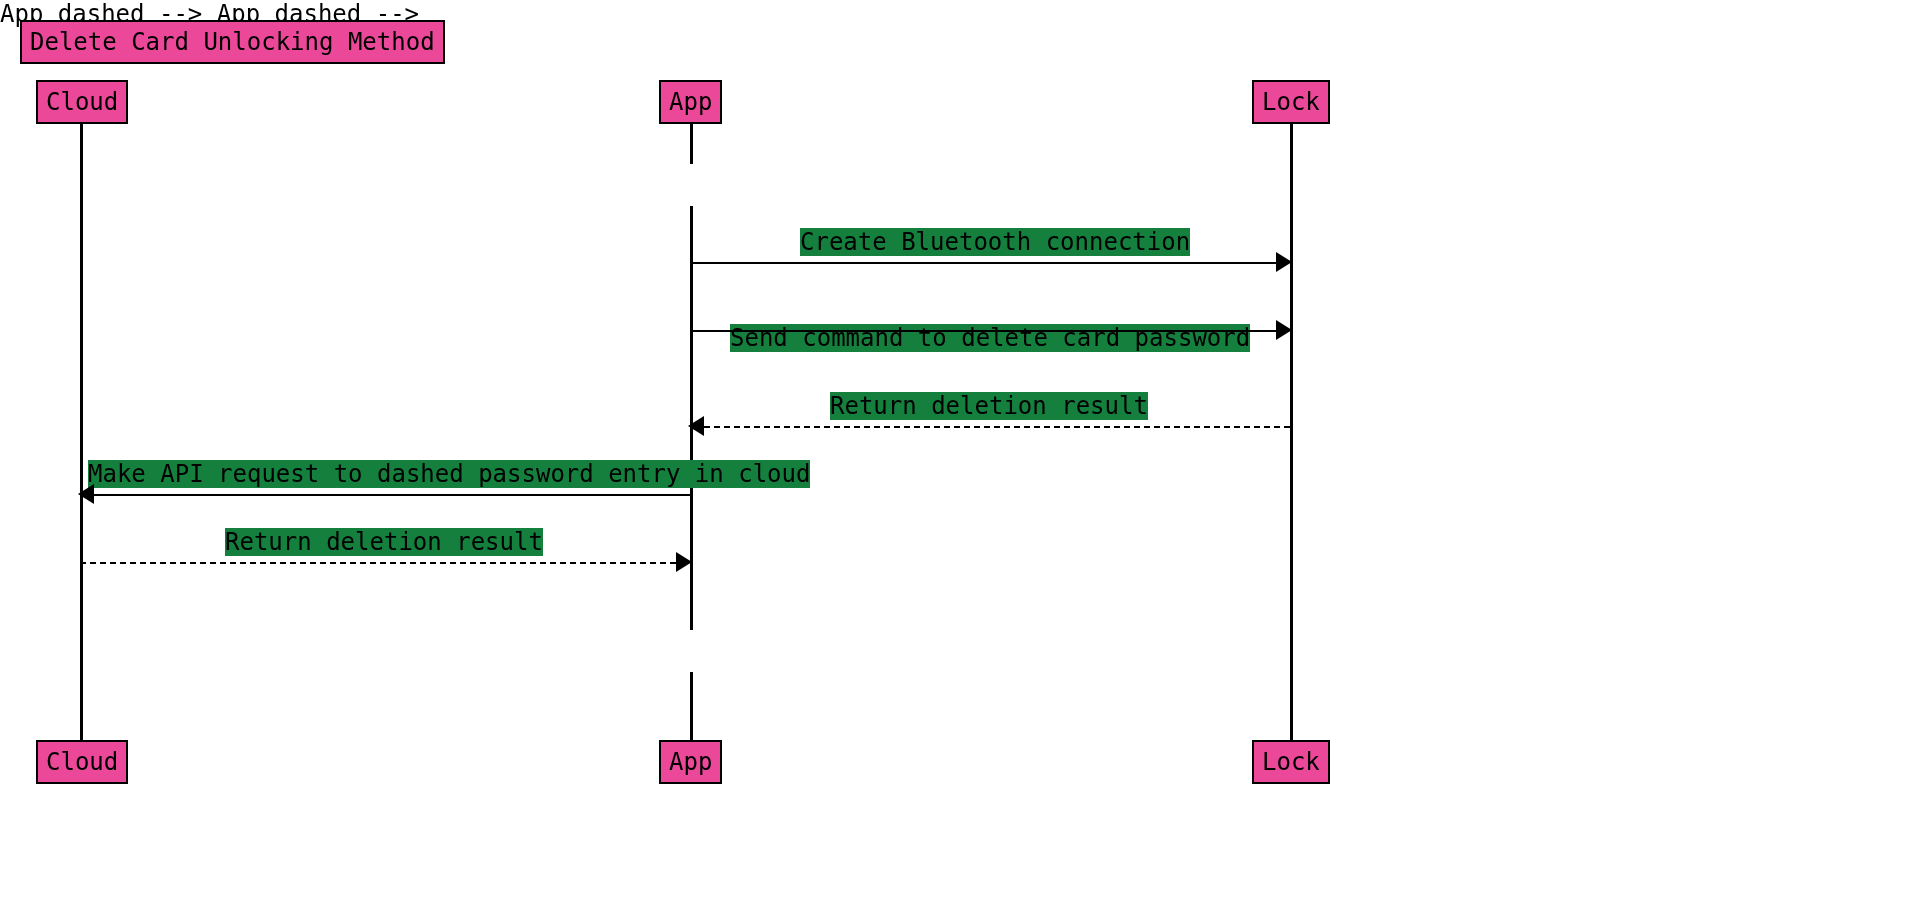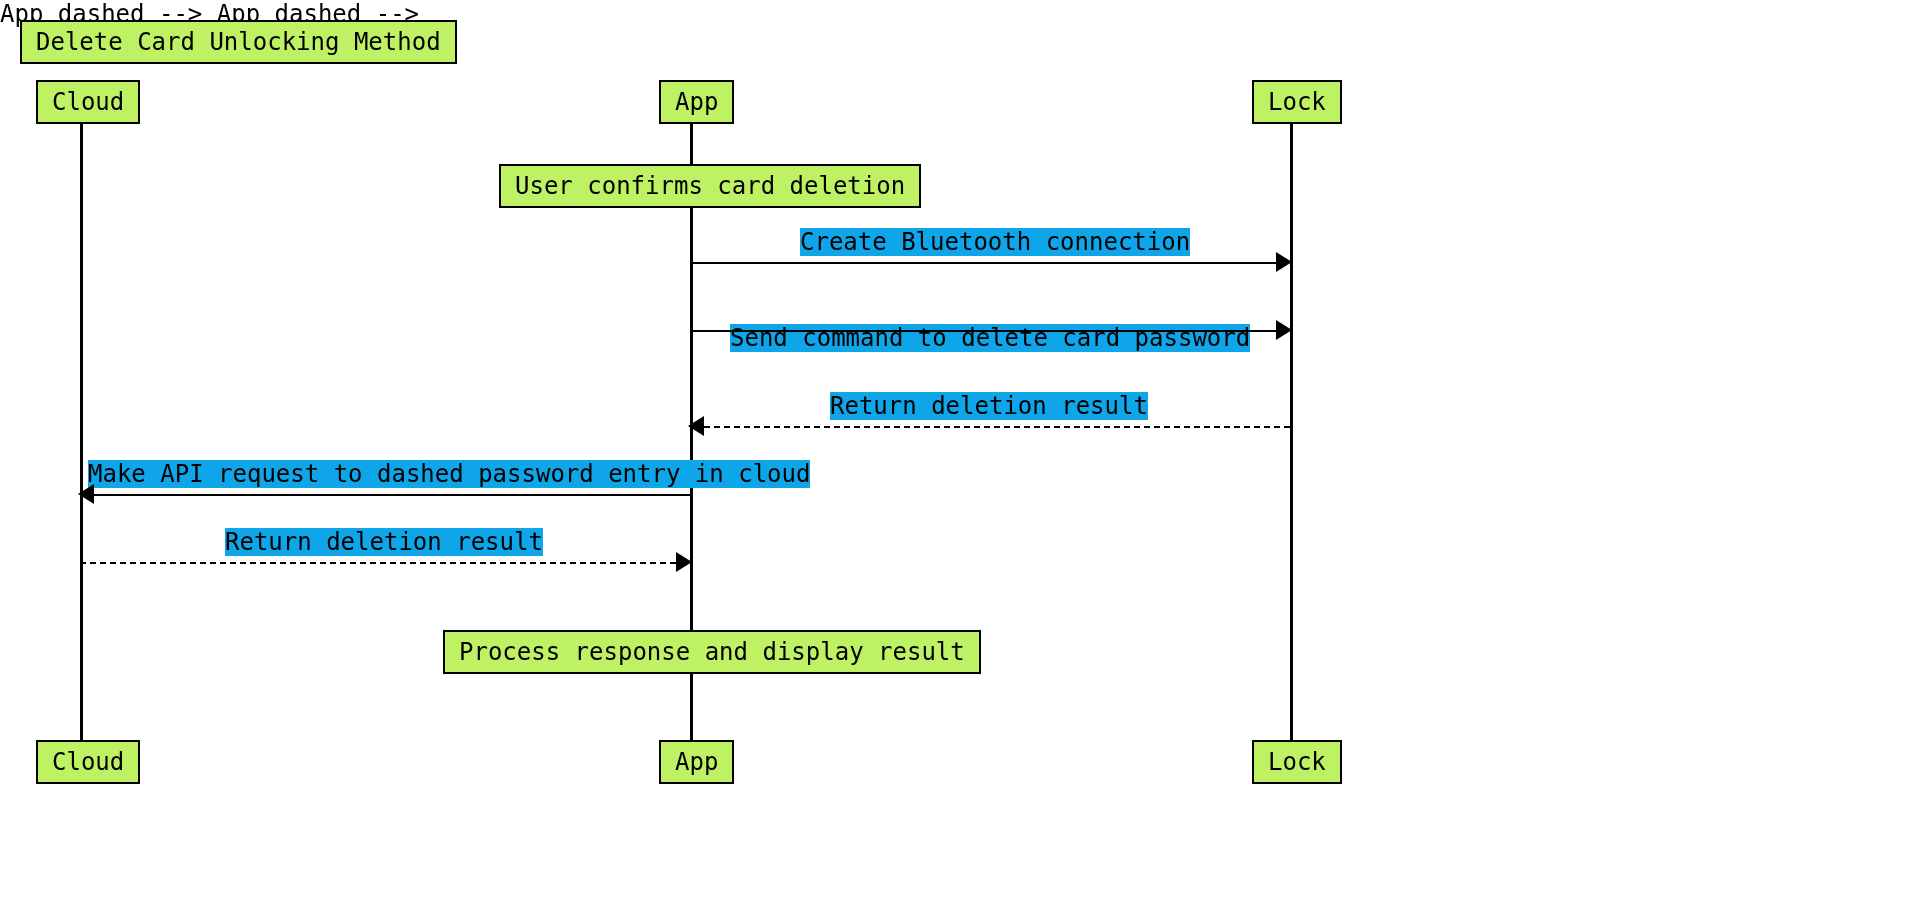--- a/index.html
+++ b/index.html
@@ -11,22 +11,22 @@
     color: #000;
   }
   .canvas {
     position: relative;
     width: 1930px;
     height: 900px;
   }
   .box {
     position: absolute;
     border: 2px solid #000;
-    background: #bef264;
-    padding: 6px 14px;
+    background: #ec4899;
+    padding: 6px 8px;
     white-space: nowrap;
   }
   .lifeline {
     position: absolute;
     width: 0;
     border-left: 3px solid #000;
   }
   .msg {
     position: absolute;
     left: 0; right: 0;
@@ -36,21 +36,21 @@
     position: absolute;
     height: 0;
     border-top: 2px solid #000;
   }
   .msg .line.dashed {
     border-top: 2px dashed #000;
   }
   .msg .label {
     position: absolute;
     white-space: nowrap;
-    background: #0ea5e9;
+    background: #15803d;
     pointer-events: none;
   }
   .arrow {
     position: absolute;
     width: 0; height: 0;
     border-top: 10px solid transparent;
     border-bottom: 10px solid transparent;
   }
   .arrow.right { border-left: 16px solid #000; }
   .arrow.left  { border-right: 16px solid #000; }
@@ -68,21 +68,20 @@
   
   <div class="box" style="left:36px; top:80px;">Cloud</div>
   <div class="box" style="left:659px; top:80px;">App</div>
   <div class="box" style="left:1252px; top:80px;">Lock</div>
 
   
   <div class="lifeline" style="left:80px; top:124px; height:616px;"></div>
   <div class="lifeline" style="left:690px; top:124px; height:40px;"></div>
 
   
-  <div class="box" style="left:499px; top:164px;">User confirms card deletion</div>
 
   
   <div class="lifeline" style="left:690px; top:206px; height:424px;"></div>
   
   <div class="lifeline" style="left:1290px; top:124px; height:616px;"></div>
 
   
   <div class="msg">
     <div class="label" style="left:800px; top:228px;">Create Bluetooth connection</div>
     <div class="line" style="left:690px; top:262px; width:596px;"></div>
@@ -111,21 +110,20 @@
   </div>
 
    App dashed --&gt;
   <div class="msg">
     <div class="label" style="left:225px; top:500px;">Return deletion result</div>
     <div class="line dashed" style="left:80px; top:534px; width:606px;"></div>
     <div class="arrow right" style="left:676px; top:524px;"></div>
   </div>
 
   
-  <div class="box" style="left:443px; top:630px;">Process response and display result</div>
 
   
   <div class="lifeline" style="left:690px; top:672px; height:68px;"></div>
 
   
   <div class="box" style="left:36px; top:740px;">Cloud</div>
   <div class="box" style="left:659px; top:740px;">App</div>
   <div class="box" style="left:1252px; top:740px;">Lock</div>
 
 </div>

